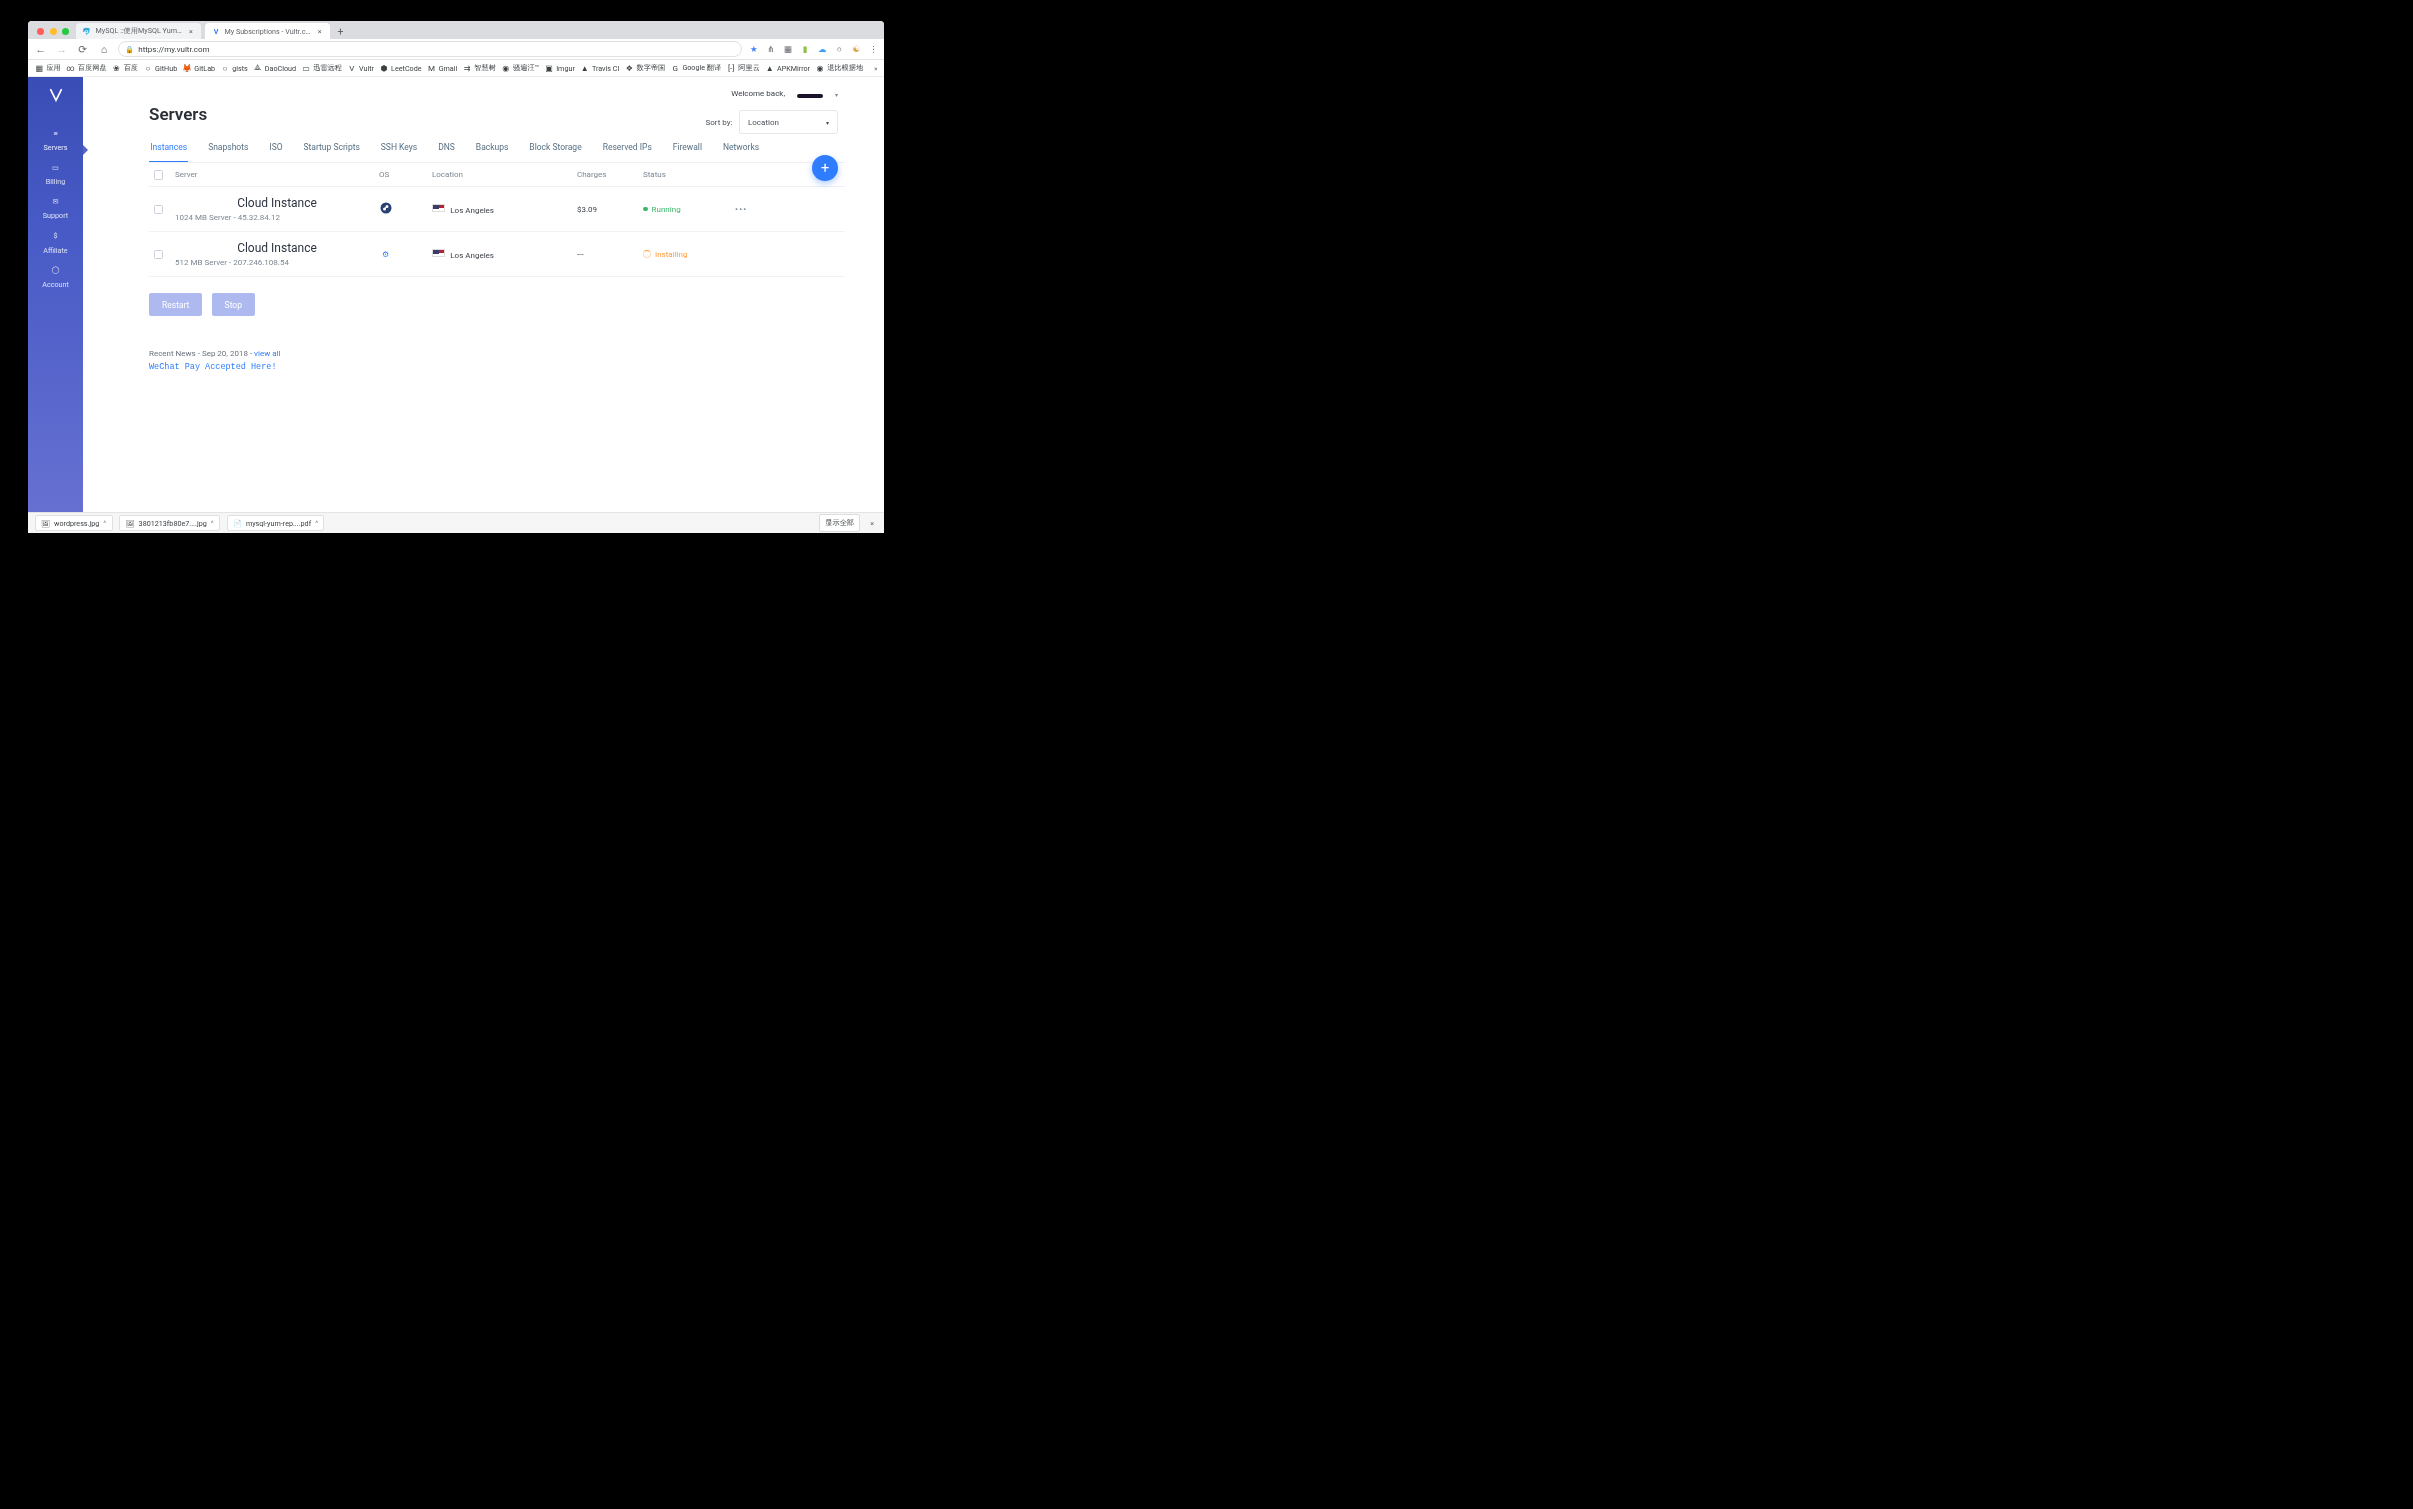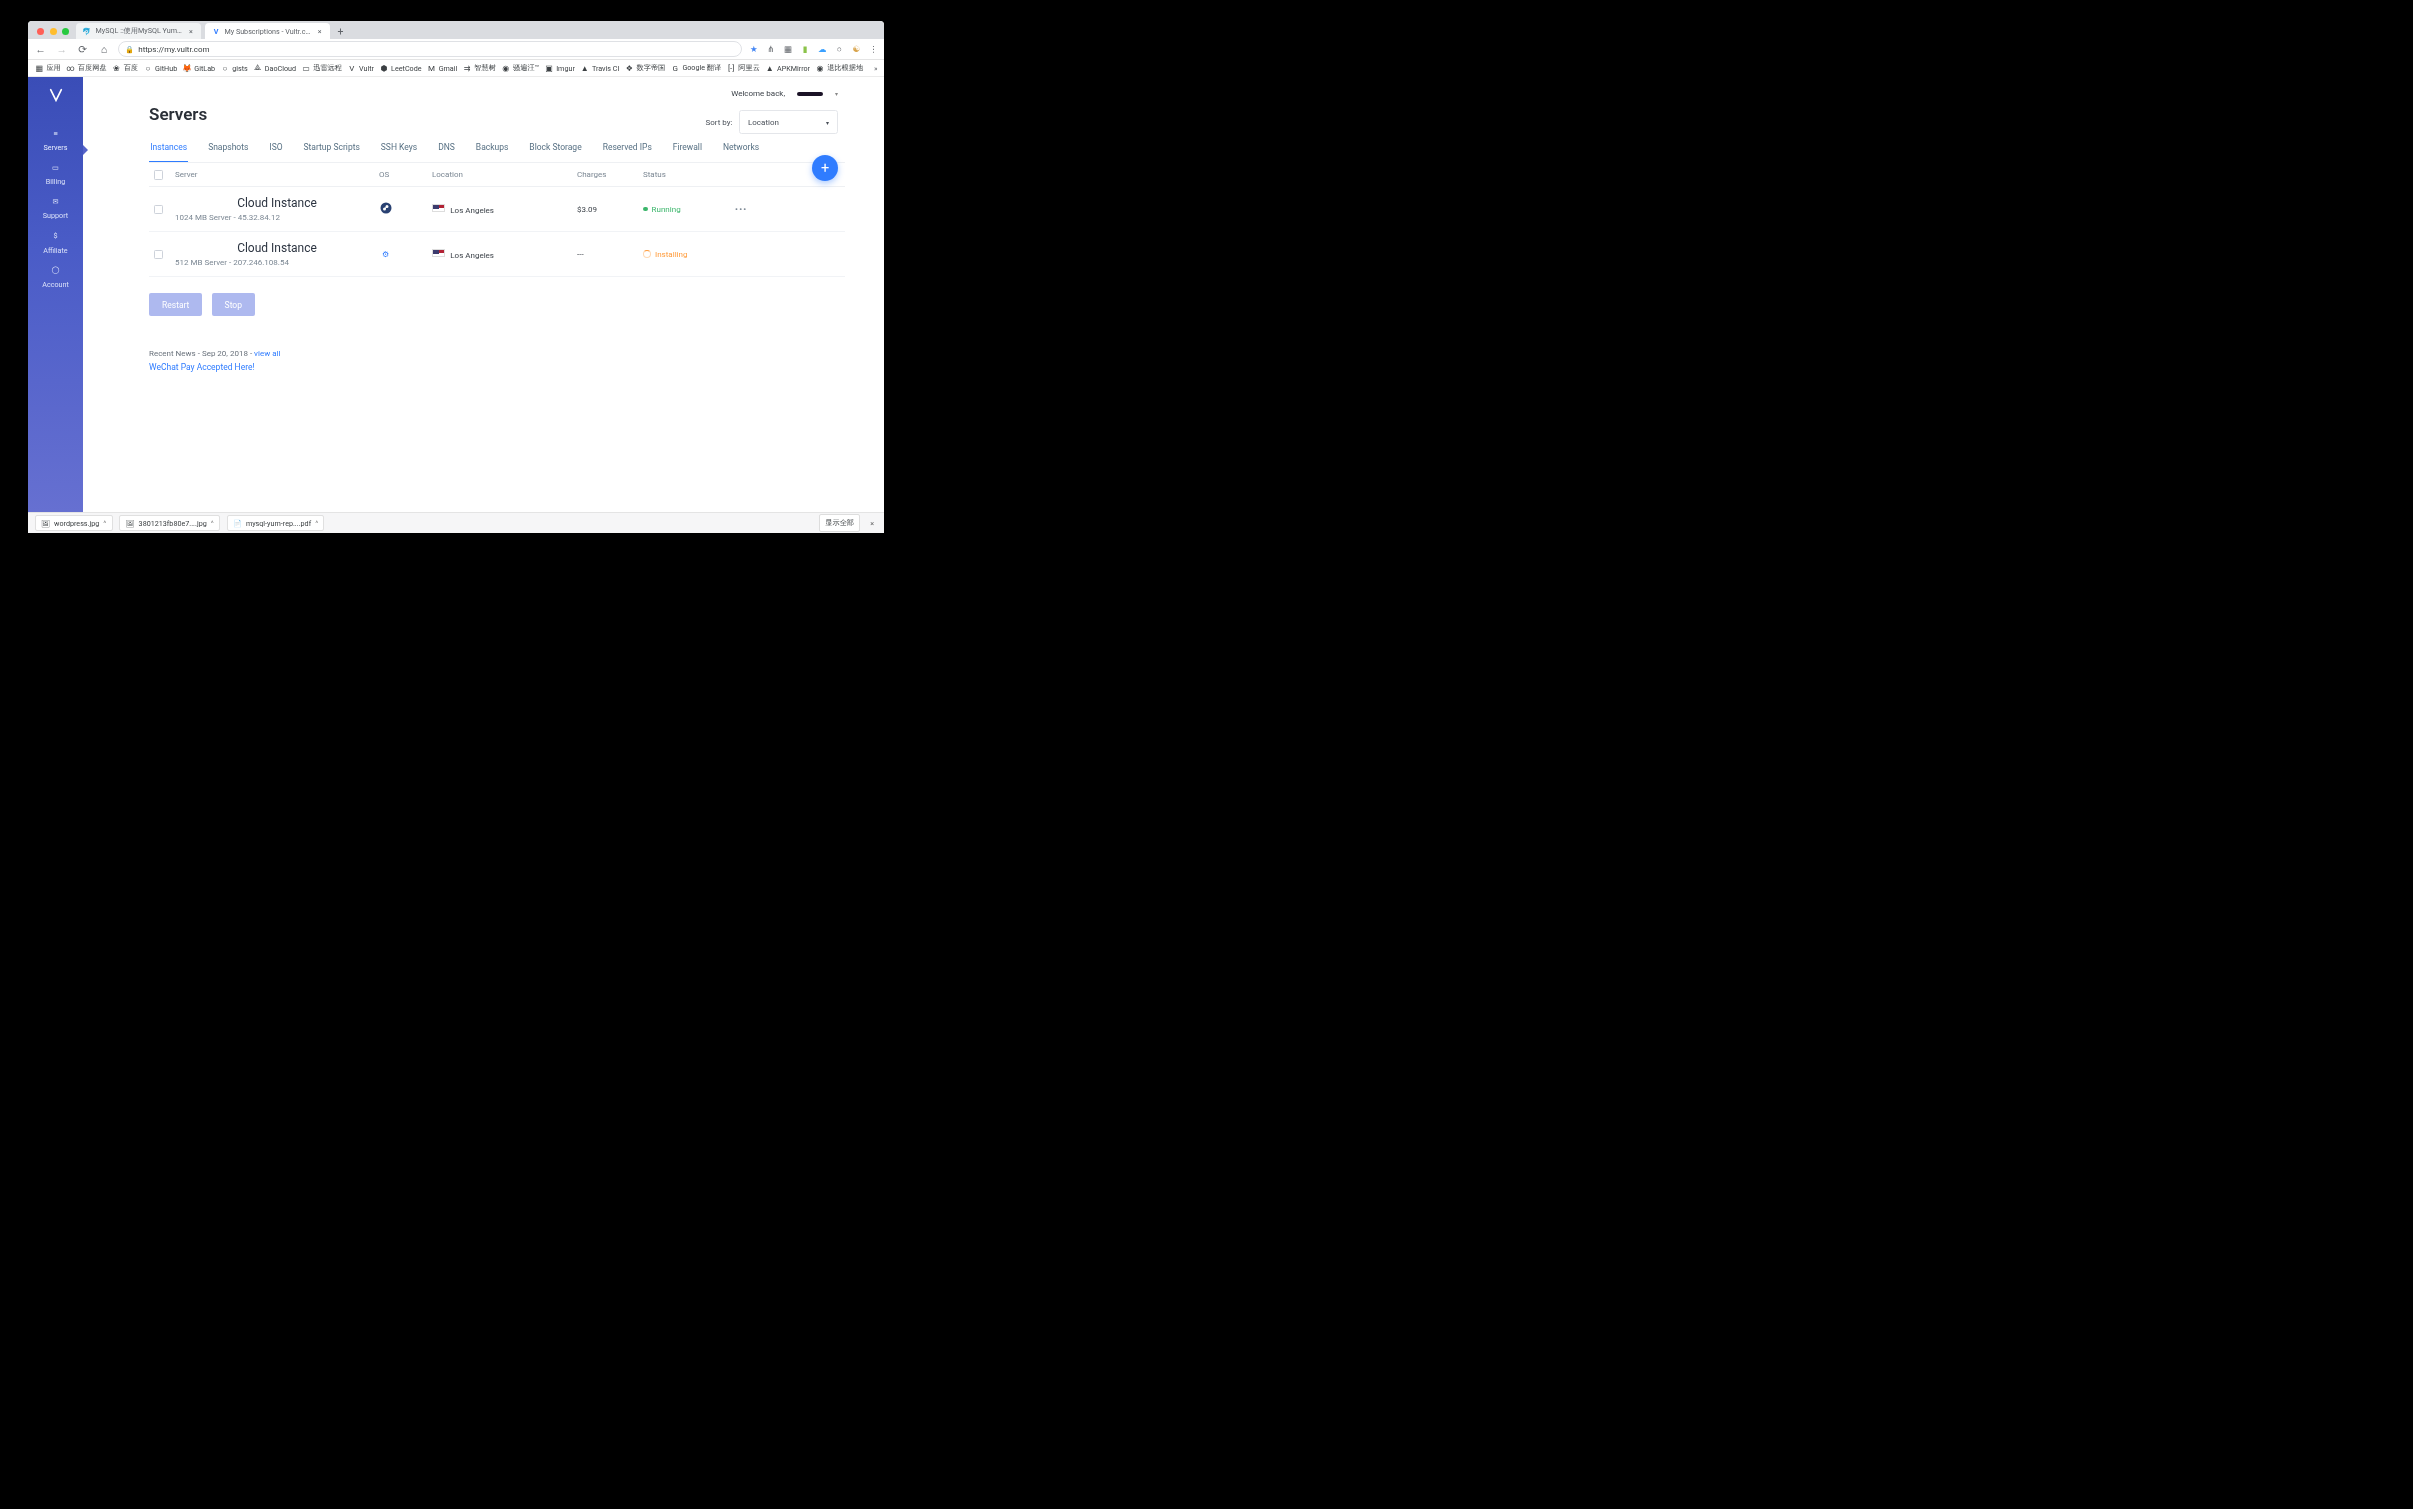--- a/index.html
+++ b/index.html
@@ -73,21 +73,21 @@
     width:55px;background:linear-gradient(180deg,#3a4db7,#4a5cc7 40%,#6670d1);
     color:#eaf0ff;display:flex;flex-direction:column;align-items:center;
     padding-top:9.2px;gap:12px;position:relative;
   }
   .sidebar .logo{width:17px;height:17px;display:flex;align-items:center;justify-content:center;margin-bottom:6.6px;}
   .side-item{display:flex;flex-direction:column;align-items:center;gap:2.6px;color:#eaf0ff;font-size:7.2px;cursor:pointer;opacity:.9;width:100%;padding:4px 0;}
   .side-item.active{opacity:1;}
   .side-item .ico{width:14.5px;height:14.5px;display:flex;align-items:center;justify-content:center;}
   .side-marker{position:absolute;left:55px;top:68px;width:0;height:0;border-top:5.3px solid transparent;border-bottom:5.3px solid transparent;border-left:5.3px solid #5463c9;}
   .main{flex:1;padding:16px 39px 13px 66px;position:relative;}
-  .welcome{position:absolute;right:46px;top:12px;font-size:8px;color:#3c4249;display:flex;align-items:center;gap:12px;}
+  .welcome{position:absolute;right:46px;top:12px;font-size:8px;color:#3c4249;display:flex;align-items:flex-end;gap:12px;}
   .welcome .redact{display:inline-block;width:26px;height:4px;background:#1a1226;border-radius:2px;}
   .page-title{font-size:17px;font-weight:600;color:#2a2f37;margin-top:10.5px;}
   .sort-wrap{position:absolute;right:46px;top:33px;display:flex;align-items:center;gap:6.6px;font-size:8px;color:#4a5059;}
   .sort-select{width:99px;height:24px;border:0.7px solid #e4e6ea;border-radius:2.6px;background:#fff;display:flex;align-items:center;justify-content:space-between;padding:0 8px;color:#4a5059;cursor:pointer;}
   .tabs{margin-top:18.4px;display:flex;gap:18.4px;border-bottom:0.7px solid #eef0f3;font-size:8.5px;color:#577083;position:relative;}
   .tabs .tabitem{padding:0 1.3px 9.2px;cursor:pointer;}
   .tabs .tabitem.active{color:#2f7cff;border-bottom:1.3px solid #2f7cff;margin-bottom:-0.7px;}
   .fab{position:absolute;right:46px;top:78px;width:26px;height:26px;border-radius:50%;background:#2f7cff;color:#fff;display:flex;align-items:center;justify-content:center;font-size:14.5px;cursor:pointer;box-shadow:0 2.6px 6.6px rgba(47,124,255,.4);}
   .alert{margin-top:26px;border:0.7px solid #7fd38b;border-radius:2.6px;color:#4caf50;font-size:8.5px;padding:6.6px 9.2px;}
   .table{margin-top:1px;width:100%;}
@@ -104,21 +104,21 @@
   .flag::before{content:"";position:absolute;left:0;top:0;width:6px;height:4.6px;background:#3c3b6e;}
   .status-run{color:#3bb66b;display:flex;align-items:center;gap:4px;}
   .status-run::before{content:"";width:4.6px;height:4.6px;border-radius:50%;background:#3bb66b;}
   .status-inst{color:#ff9b3b;display:flex;align-items:center;gap:4px;}
   .spinner{width:8px;height:8px;border:1.3px solid #ffd9b3;border-top-color:#ff9b3b;border-radius:50%;}
   .row-actions{color:#7b8793;cursor:pointer;letter-spacing:1.3px;font-weight:700;}
   .btn-row{margin-top:16px;display:flex;gap:9.2px;}
   .btn{padding:6.6px 13px;border-radius:2px;background:#aeb9ef;color:#fff;font-size:8.5px;cursor:pointer;}
   .news{margin-top:33px;font-size:8px;color:#6a727c;}
   .news a{color:#2f7cff;text-decoration:none;}
-  .news-item{margin-top:4px;color:#2f7cff;font-size:8.5px;cursor:pointer;}
+  .news-item{margin-top:4px;color:#2f7cff;font-size:8.5px;cursor:pointer;font-family:Liberation Mono, monospace;}
   
   .dl-shelf{height:21px;background:#f6f6f7;border-top:0.7px solid #e4e4e4;display:flex;align-items:center;padding:0 6.6px;font-size:7.2px;color:#3c4043;gap:6.6px;}
   .dl-item{display:flex;align-items:center;gap:4px;border:0.7px solid #e0e0e0;border-radius:2px;padding:2.6px 5.3px;background:#fff;cursor:pointer;}
   .dl-item .caret{color:#888;}
   .dl-show{margin-left:auto;border:0.7px solid #ddd;border-radius:2px;padding:2.6px 5.3px;background:#fff;cursor:pointer;}
   .dl-close{width:10.5px;text-align:center;cursor:pointer;color:#666;}
 </style>
 </head>
 <body>
 

